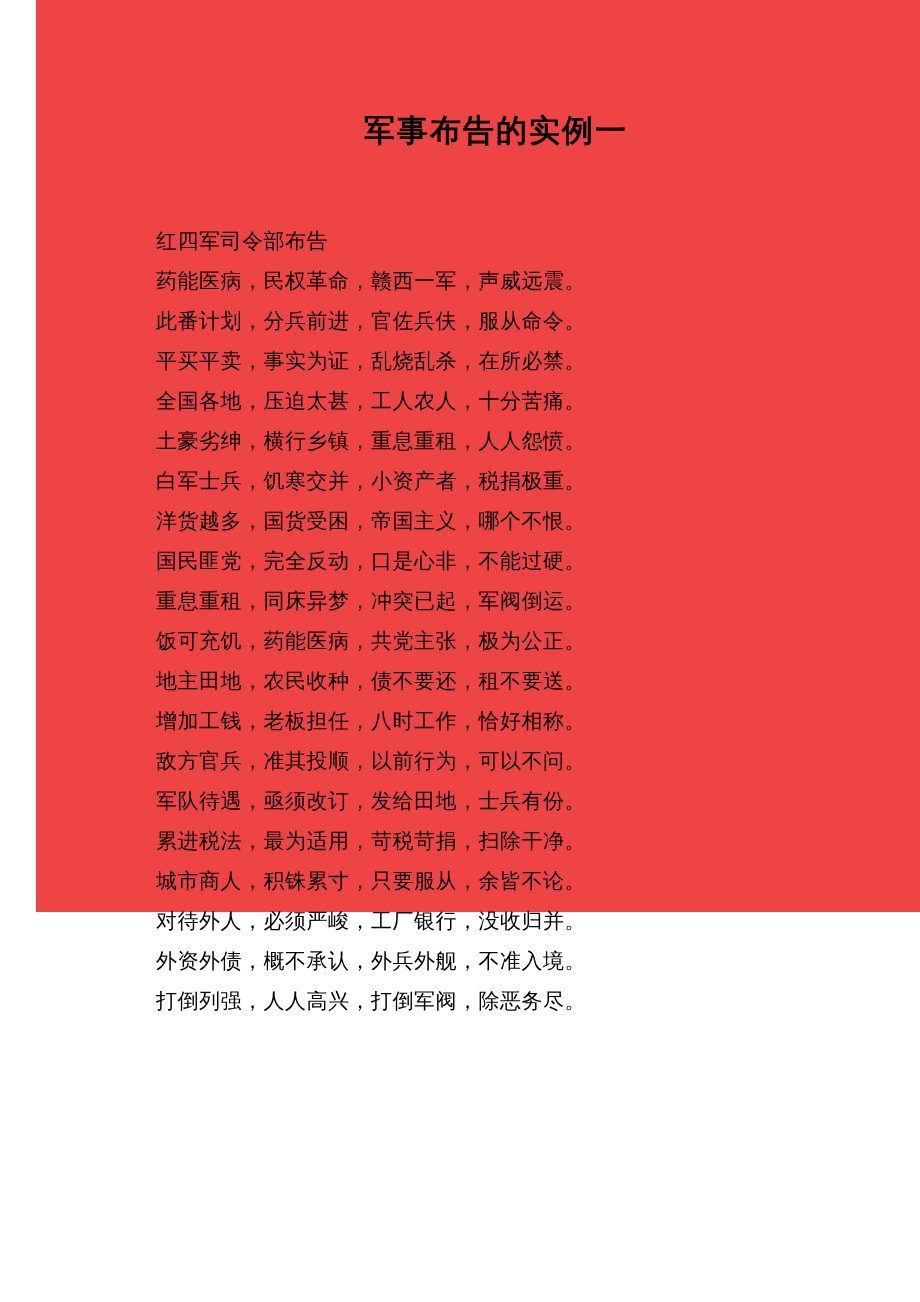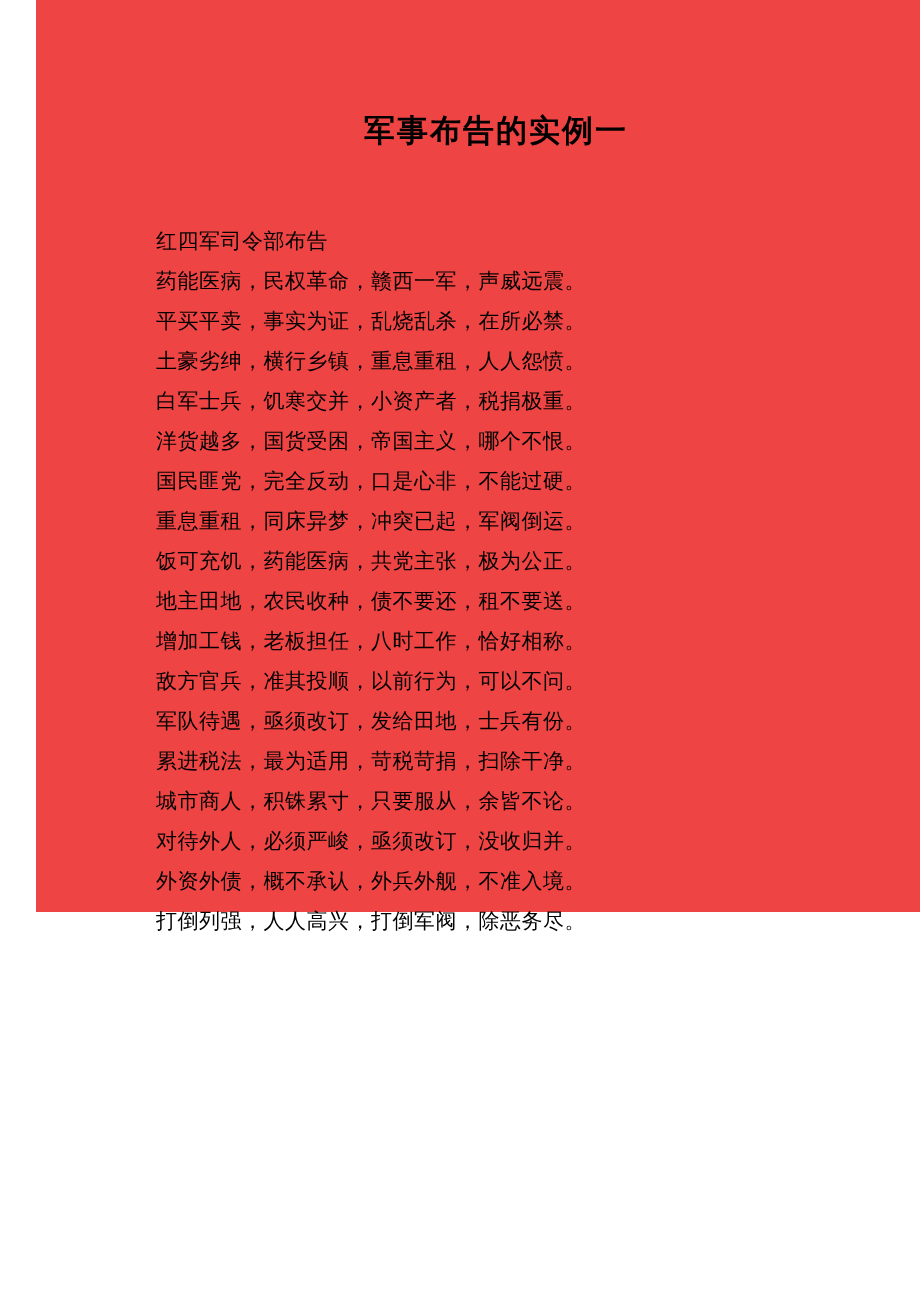--- a/index.html
+++ b/index.html
@@ -50,31 +50,33 @@
 
 <div class="page">
 
   <h1 class="doc-title">军事布告的实例一</h1>
 
   <div class="body-block">
 
     <div class="para">红四军司令部布告</div>
 
     <div class="para">药能医病，民权革命，赣西一军，声威远震。</div>
+    <div class="para">此番计划，分兵前进，官佐兵伕，服从命令。</div>
     <div class="para">平买平卖，事实为证，乱烧乱杀，在所必禁。</div>
+    <div class="para">全国各地，压迫太甚，工人农人，十分苦痛。</div>
     <div class="para">土豪劣绅，横行乡镇，重息重租，人人怨愤。</div>
     <div class="para">白军士兵，饥寒交并，小资产者，税捐极重。</div>
     <div class="para">洋货越多，国货受困，帝国主义，哪个不恨。</div>
     <div class="para">国民匪党，完全反动，口是心非，不能过硬。</div>
     <div class="para">重息重租，同床异梦，冲突已起，军阀倒运。</div>
     <div class="para">饭可充饥，药能医病，共党主张，极为公正。</div>
     <div class="para">地主田地，农民收种，债不要还，租不要送。</div>
     <div class="para">增加工钱，老板担任，八时工作，恰好相称。</div>
     <div class="para">敌方官兵，准其投顺，以前行为，可以不问。</div>
     <div class="para">军队待遇，亟须改订，发给田地，士兵有份。</div>
     <div class="para">累进税法，最为适用，苛税苛捐，扫除干净。</div>
     <div class="para">城市商人，积铢累寸，只要服从，余皆不论。</div>
-    <div class="para">对待外人，必须严峻，亟须改订，没收归并。</div>
+    <div class="para">对待外人，必须严峻，工厂银行，没收归并。</div>
     <div class="para">外资外债，概不承认，外兵外舰，不准入境。</div>
     <div class="para">打倒列强，人人高兴，打倒军阀，除恶务尽。</div>
 
   </div>
 </div>
 
 </body></html>

